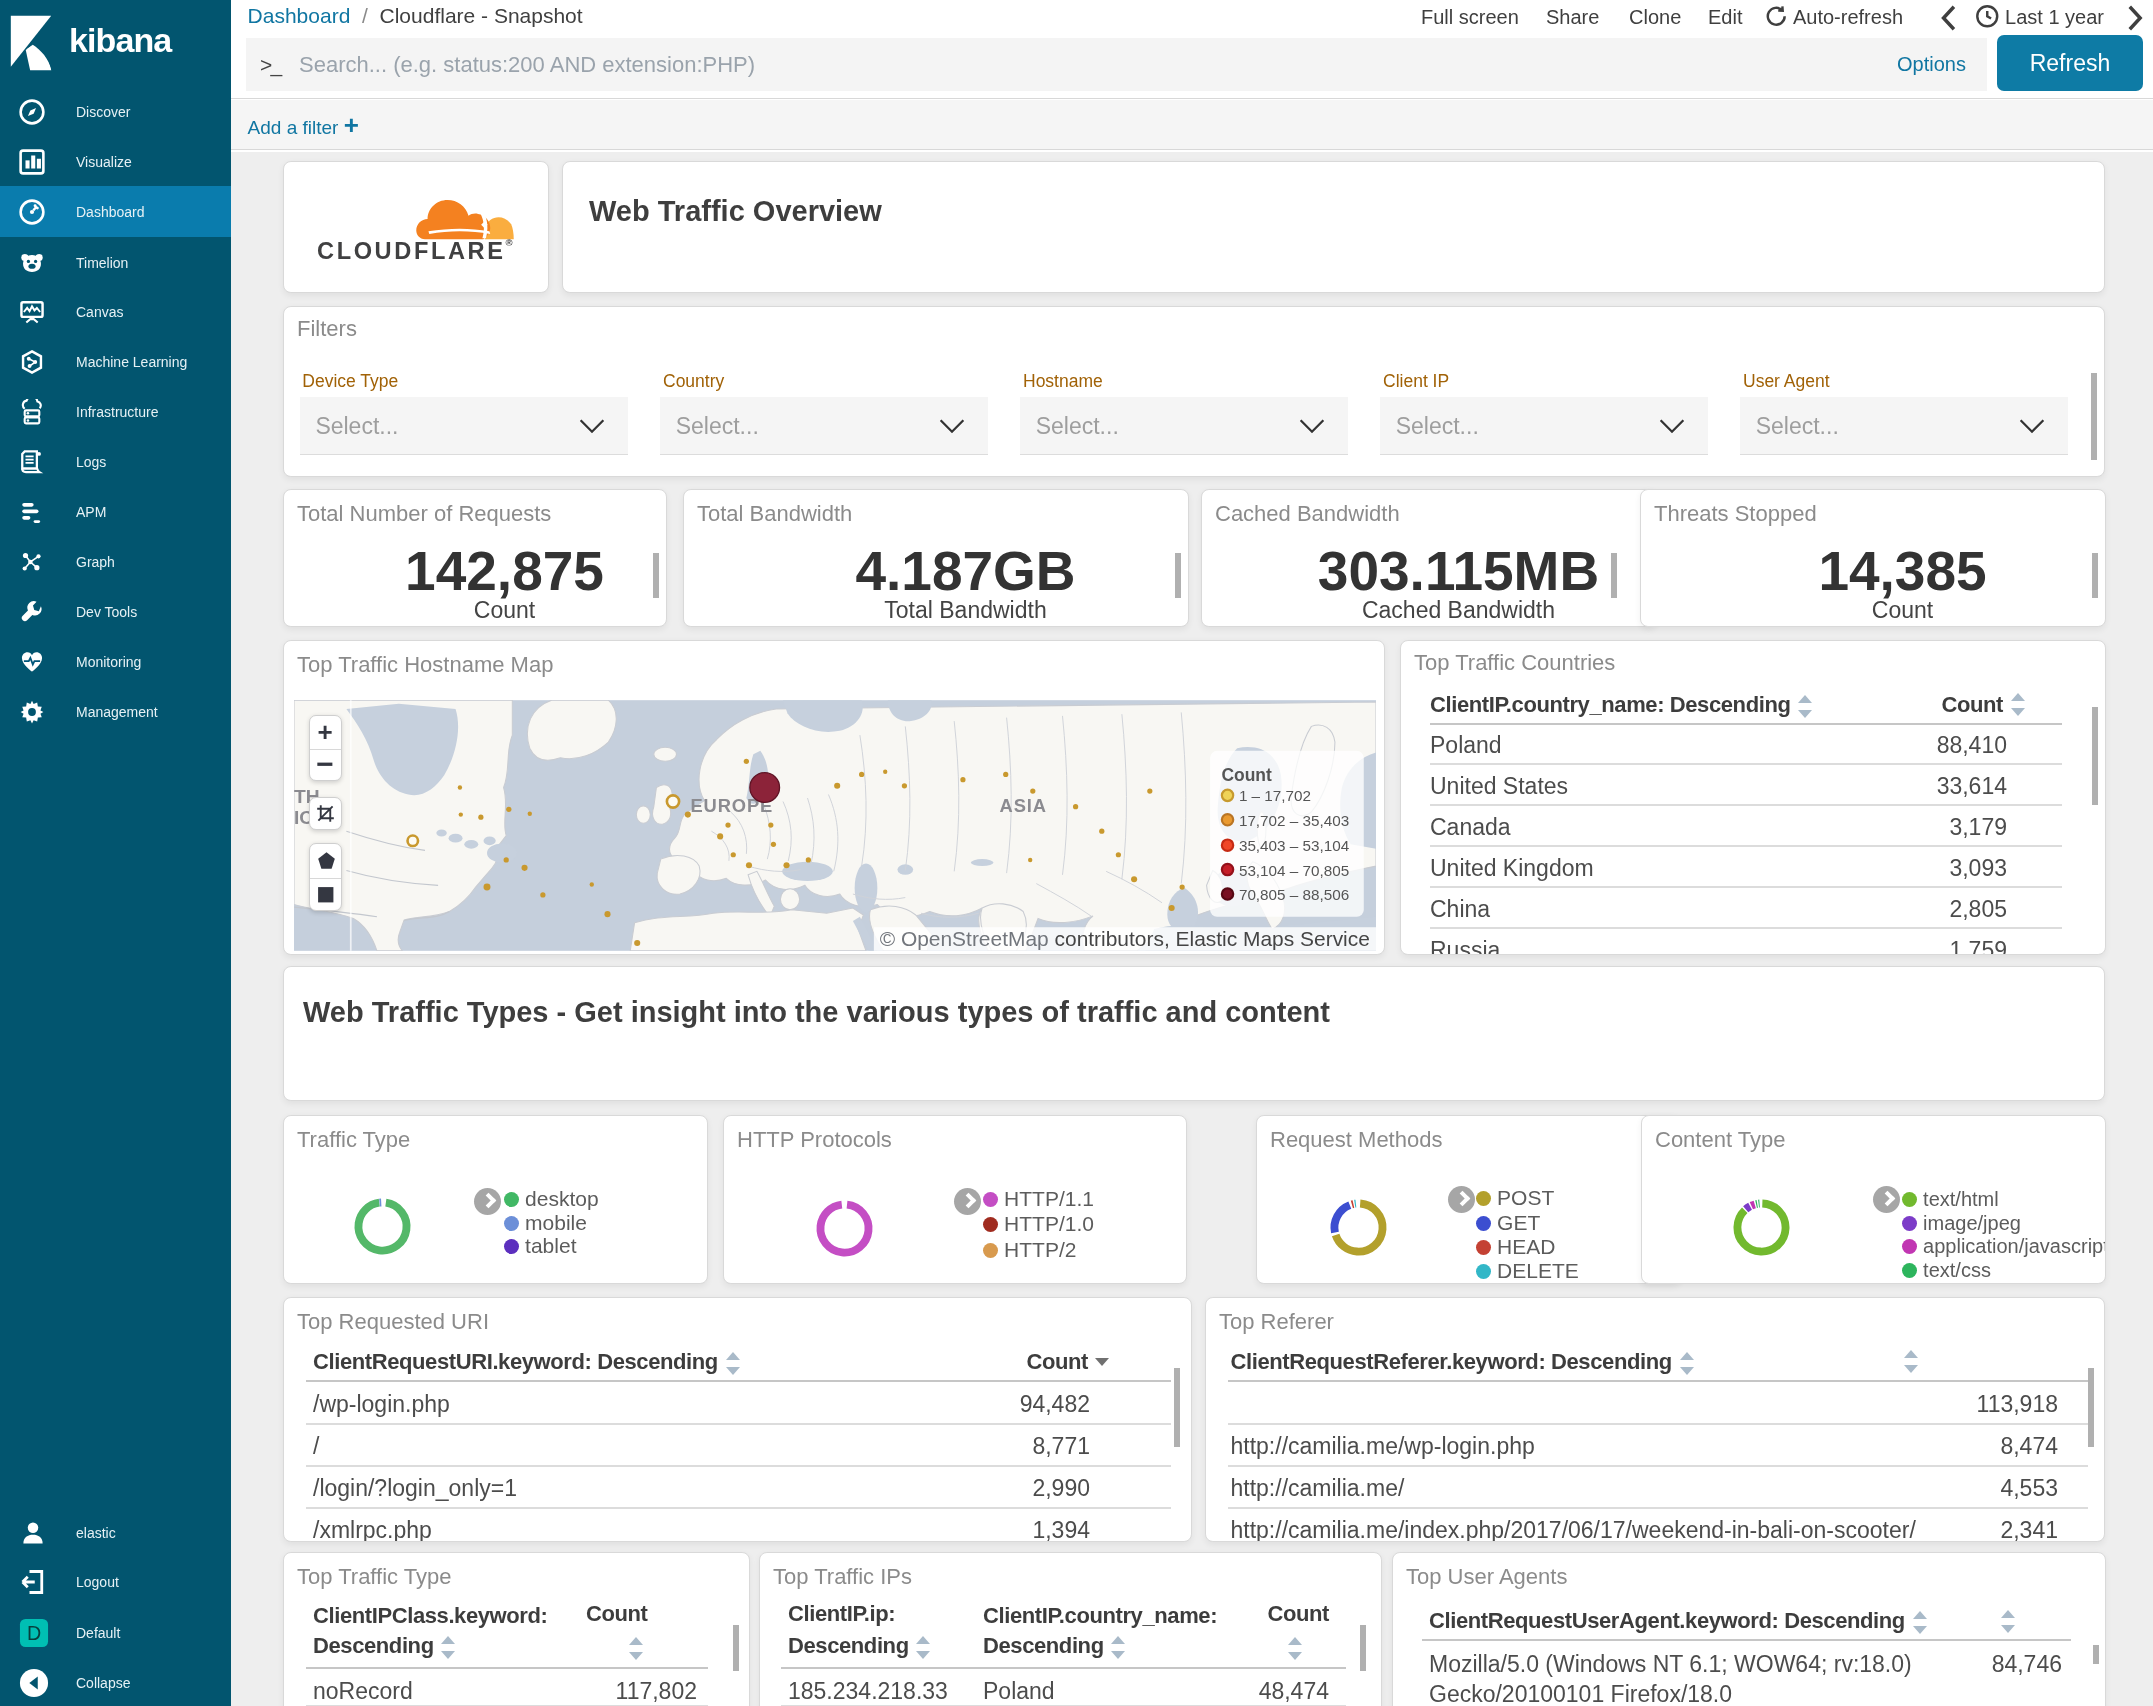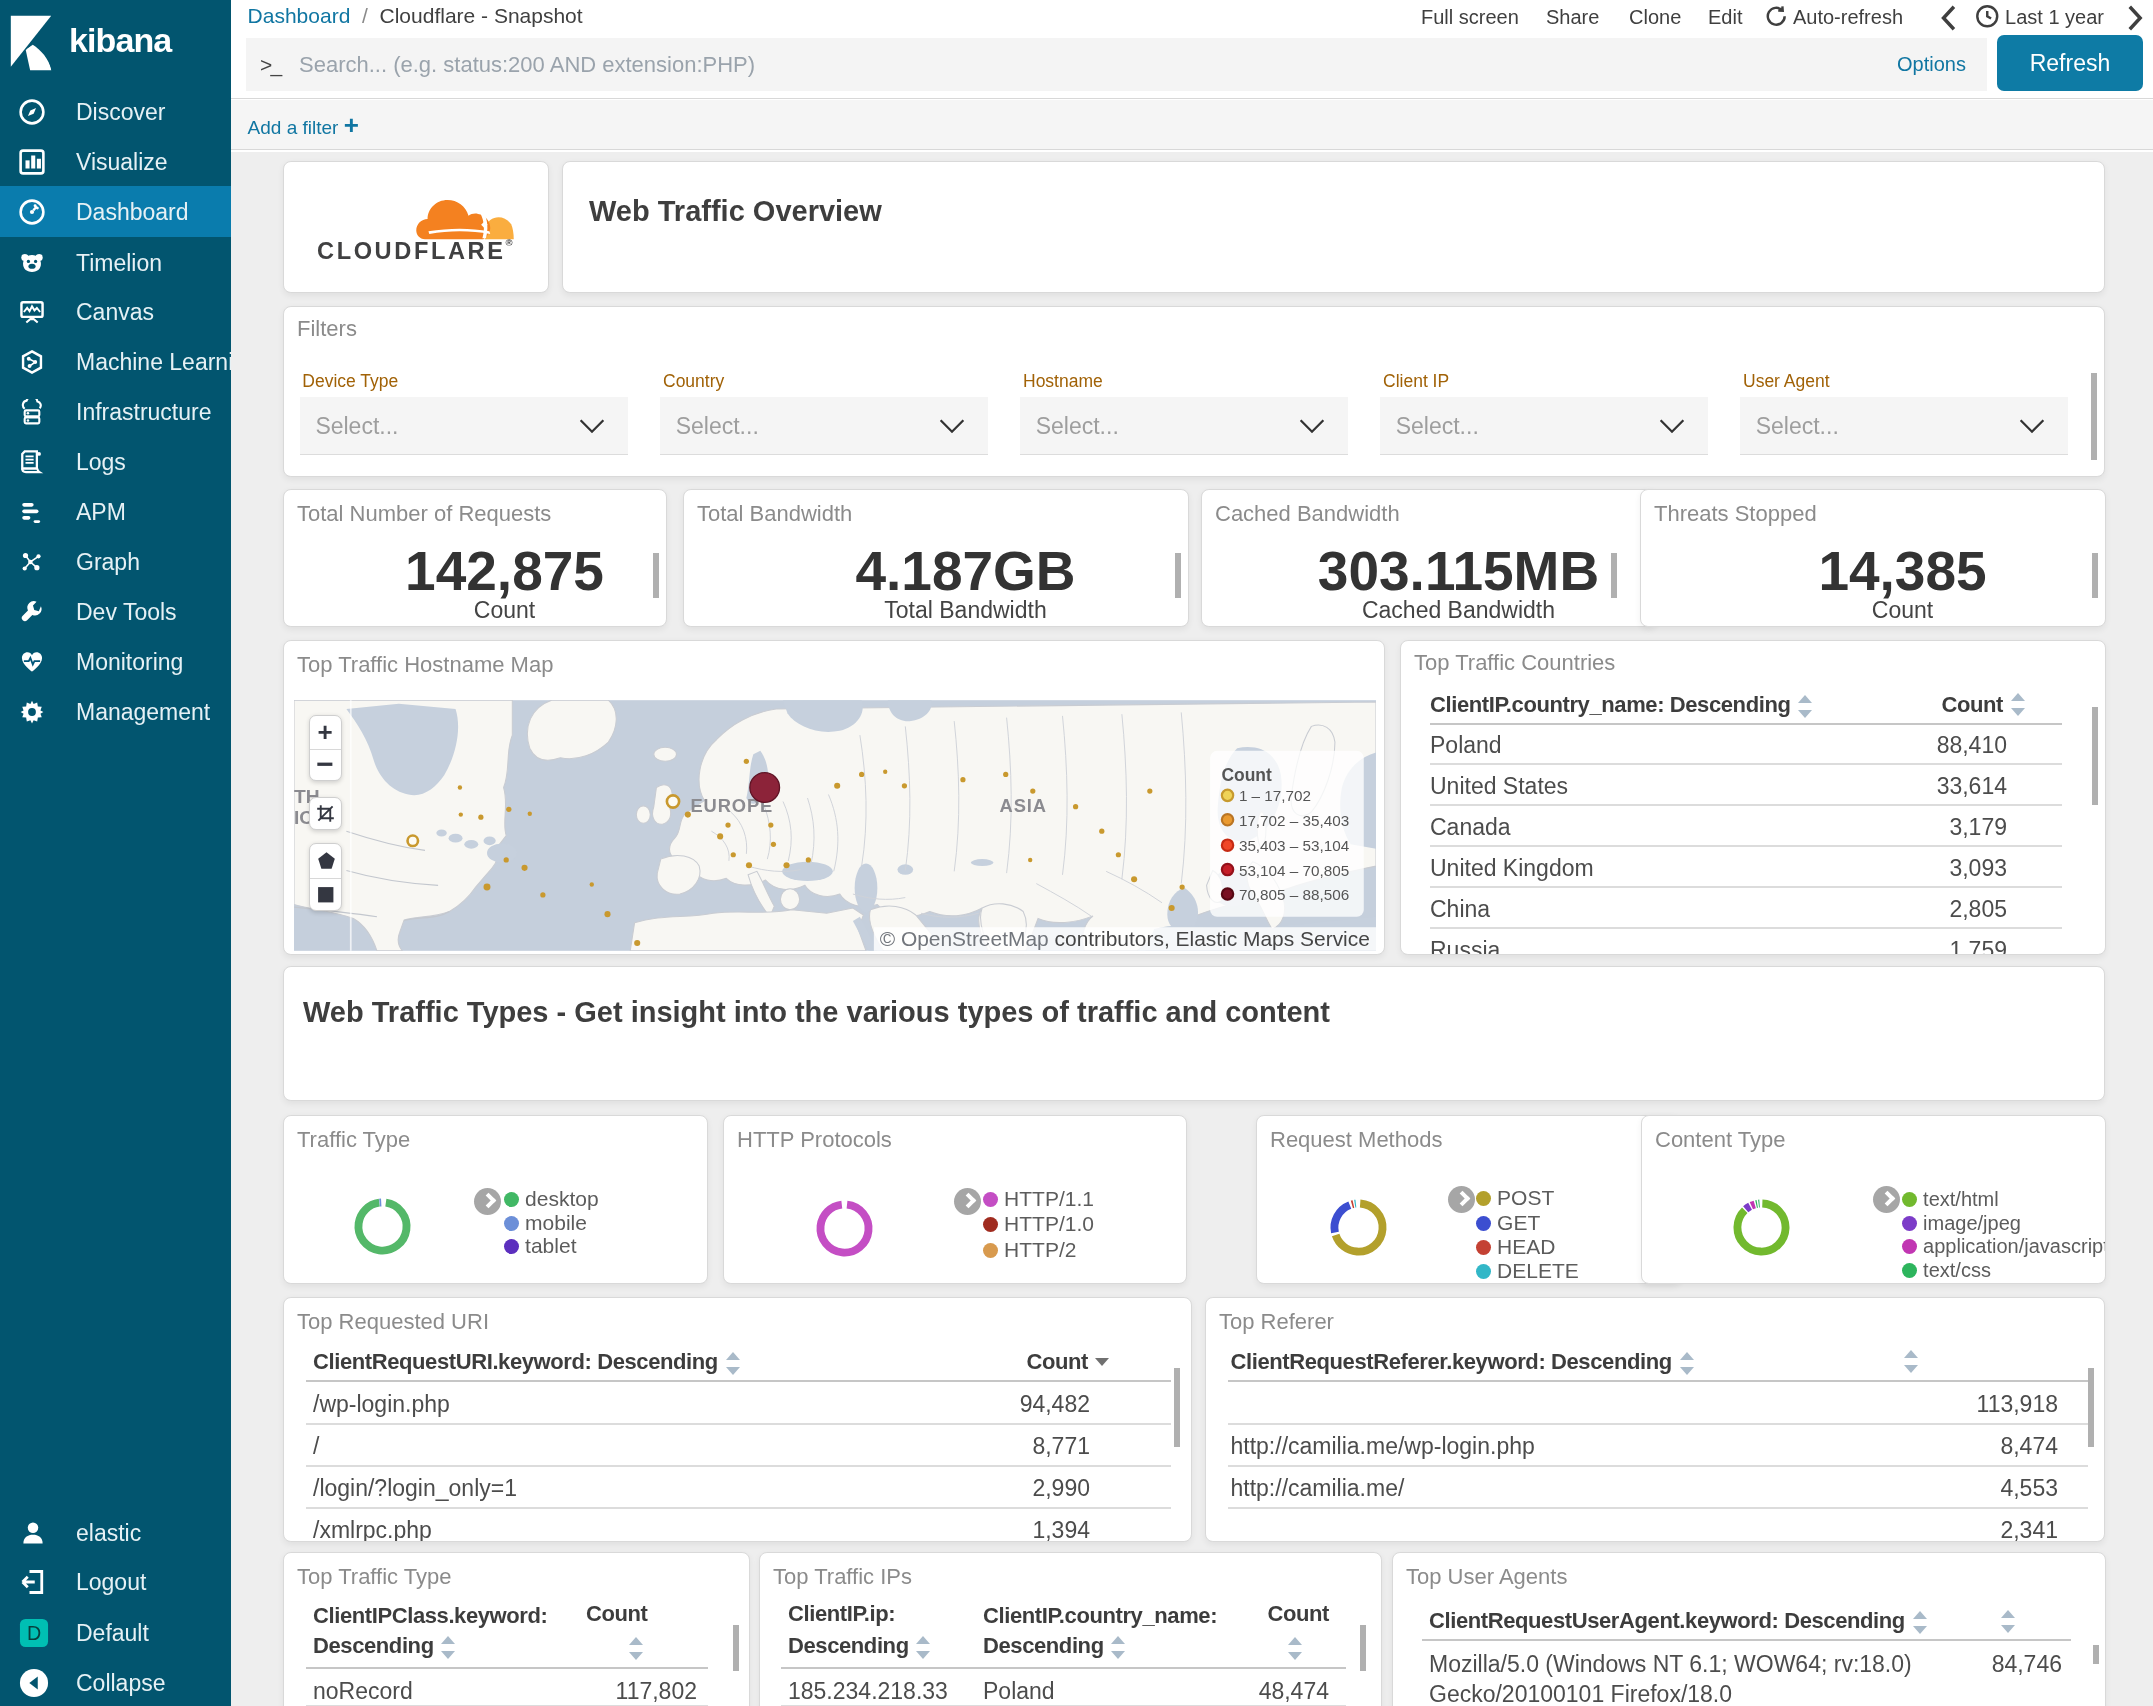--- a/index.html
+++ b/index.html
@@ -3,21 +3,21 @@
 <meta charset="utf-8">
 <style>
 * { margin:0; padding:0; box-sizing:border-box; }
 html,body { width:2154px; height:1707px; overflow:hidden; }
 body { font-family:"Liberation Sans", sans-serif; background:#ffffff; position:relative; }
 #page { position:absolute; left:0; top:0; width:2154px; height:1707px; }
 
 
 #sidebar { position:absolute; left:0; top:0; width:231px; height:1707px; background:#02556f; }
 .navitem { position:absolute; left:0; width:231px; height:51px; }
-.navitem .lbl { position:absolute; left:76px; top:50%; transform:translateY(-50%); color:#e6f1f5; font-size:23px; white-space:nowrap; }
+.navitem .lbl { position:absolute; left:76px; top:50%; transform:translateY(-50%); color:#e6f1f5; font-size:14px; white-space:nowrap; }
 .navitem svg { position:absolute; left:19px; top:50%; transform:translateY(-50%); }
 .navsel { background:#0a7cad; }
 
 
 #topbar { position:absolute; left:231px; top:0; width:1922px; height:99px; background:#ffffff; border-bottom:1.7px solid #d8d8d8; }
 .crumb { position:absolute; top:4.4px; left:16.6px; font-size:21px; color:#404040; }
 .crumb a { color:#1076a2; text-decoration:none; }
 .menuitem { position:absolute; top:0; height:35px; line-height:35px; font-size:20px; color:#3f3f3f; }
 #searchbox { position:absolute; left:15px; top:38px; width:1741px; height:53px; background:#f4f4f4; }
 #searchbox .ph { position:absolute; left:53px; top:50%; transform:translateY(-50%); color:#9aa3ac; font-size:22px; }
@@ -576,20 +576,21 @@
     <span class="sorti" style="position:absolute;left:695px;top:52px;"></span>
     <div class="hline" style="left:22px;top:82px;width:860px;"></div>
     <div class="td num" style="left:852px;top:93px;">113,918</div>
     <div class="rowline" style="left:22px;top:125px;width:860px;"></div>
     <div class="td" style="left:24.5px;top:135px;">http://camilia.me/wp-login.php</div>
         <div class="td num" style="left:852px;top:135px;">8,474</div>
     <div class="rowline" style="left:22px;top:167px;width:860px;"></div>
     <div class="td" style="left:24.5px;top:177px;">http://camilia.me/</div>
         <div class="td num" style="left:852px;top:177px;">4,553</div>
     <div class="rowline" style="left:22px;top:209px;width:860px;"></div>
+    <div class="td" style="left:24.5px;top:219px;">http://camilia.me/index.php/2017/06/17/weekend-in-bali-on-scooter/</div>
         <div class="td num" style="left:852px;top:219px;">2,341</div>
     <div class="vscroll" style="left:882px;top:70px;height:79px;"></div>
   </div>
 
   <div class="panel" style="left:52px;top:1400px;width:467px;height:210px;">
     <div class="ptitle" style="left:13px;top:10.5px;">Top Traffic Type</div>
     <div class="th" style="left:29px;top:50px;">ClientIPClass.keyword:</div>
     <div class="th" style="left:29px;top:80px;">Descending<span class="sorti" style="margin-left:5.2px;"></span></div>
     <div class="th" style="left:302px;top:48px;">Count</div>
     <span class="sorti" style="position:absolute;left:342px;top:84px;"></span>

